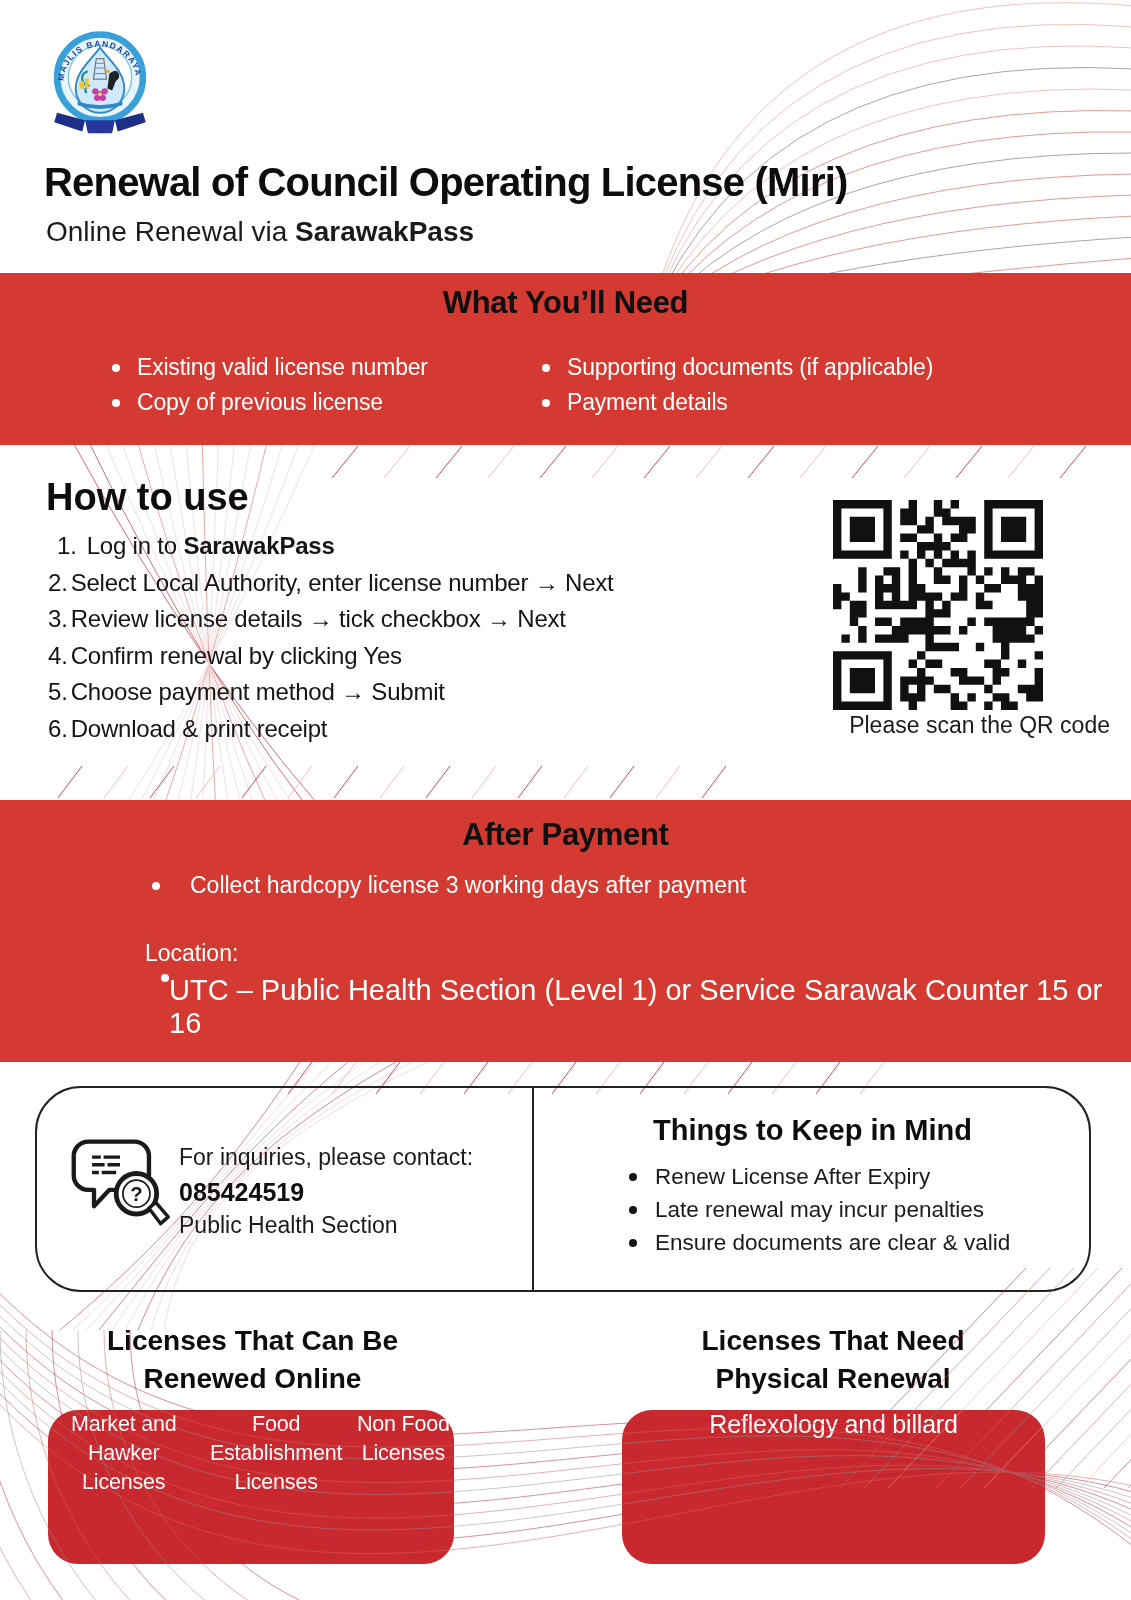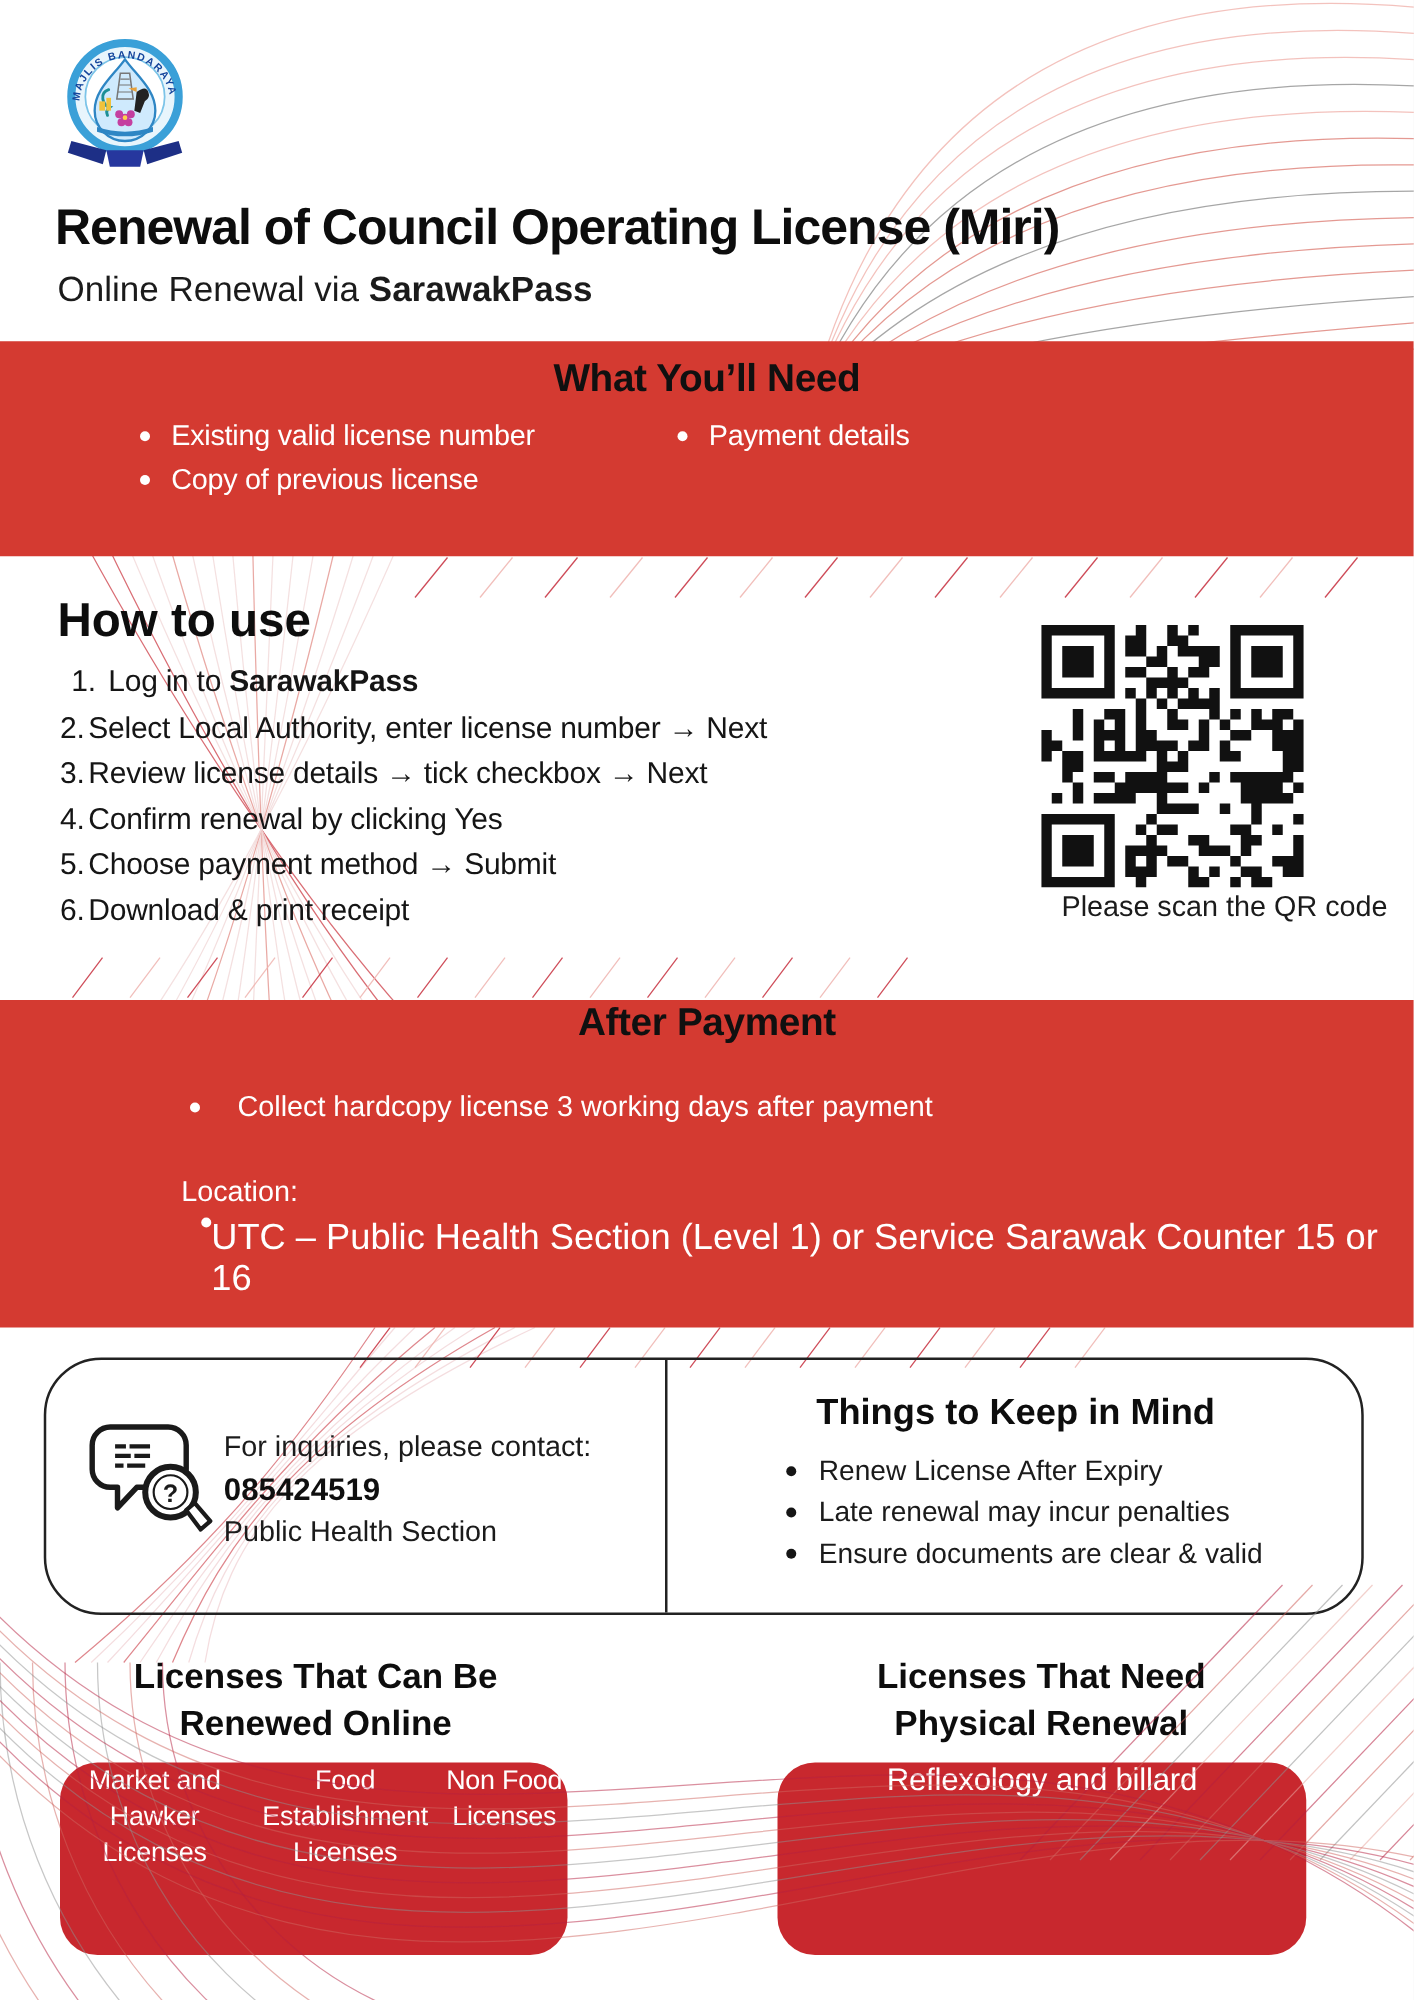--- a/index.html
+++ b/index.html
@@ -19,21 +19,21 @@
   .logo{position:absolute;left:44px;top:26px;width:112px;height:112px}
   .title{position:absolute;left:44px;top:160px;font-size:40px;font-weight:800;letter-spacing:-0.8px;color:#0d0d0d;white-space:nowrap}
   .subtitle{position:absolute;left:46px;top:216px;font-size:28px;color:#1b1b1b}
   .subtitle b{font-weight:800}
 
   
   .banner{position:absolute;left:0;width:1131px;background:var(--banner-red);color:#fff}
   .banner h2{text-align:center;font-size:31px;font-weight:800;color:#101010;letter-spacing:-0.3px}
   .b1{top:273px;height:172px}
   .b1 h2{padding-top:12px}
-  .wyn-cols{display:flex;margin-top:10px}
+  .wyn-cols{display:flex;margin-top:29px}
   ul.blist{list-style:none}
   ul.blist li{display:flex;align-items:center;gap:17px;font-size:23px;height:35px;letter-spacing:-0.2px}
   .dot{width:8px;height:8px;border-radius:50%;background:#fff;flex:none}
   .dot.dark{background:#151515}
   .col-left{margin-left:112px;width:430px}
 
   
   .how-title{position:absolute;left:46px;top:476px;font-size:38px;font-weight:800;color:#0d0d0d}
   ol.steps{position:absolute;left:48px;top:528px;list-style:none;width:780px}
   ol.steps li{display:flex;font-size:24px;line-height:36.6px;color:var(--ink);letter-spacing:-0.2px}
@@ -41,21 +41,21 @@
   ol.steps li.s1{margin-left:9px}
   ol.steps li.s1 .num{margin-right:10px}
   ol.steps b{font-weight:800}
 
   
   .qr-wrap{position:absolute;left:833px;top:500px;width:210px;height:210px}
   .qr-caption{position:absolute;left:758px;top:712px;width:352px;text-align:right;font-size:23px;color:#1b1b1b}
 
   
   .b2{top:800px;height:262px}
-  .b2 h2{}
+  .b2 h2{padding-top:17px}
   .ap-bullet{position:absolute;left:152px;top:72px;display:flex;align-items:center;gap:30px;font-size:23px}
   .ap-loc{position:absolute;left:145px;top:140px;font-size:23px}
   .ap-loc-bullet{position:absolute;left:161px;top:174px;display:flex;gap:0;font-size:29px}
 
   
   .info-box{position:absolute;left:35px;top:1086px;width:1056px;height:206px;border:2px solid #222;border-radius:46px;background:transparent}
   .info-divider{position:absolute;left:495px;top:0;width:2px;height:202px;background:#222}
   .contact-icon{position:absolute;left:30px;top:44px;width:108px;height:108px}
   .contact-l1{position:absolute;left:142px;top:56px;font-size:23px;color:#1b1b1b}
   .contact-phone{position:absolute;left:142px;top:90px;font-size:25px;font-weight:800;color:#0f0f0f}
@@ -210,20 +210,24 @@
               <span>Existing valid license number</span>
             </li>
           <li>
               <span class="dot"></span>
               <span>Copy of previous license</span>
             </li>
         </ul>
         <ul class="blist">
           <li>
               <span class="dot"></span>
+              <span>Supporting documents (if applicable)</span>
+            </li>
+          <li>
+              <span class="dot"></span>
               <span>Payment details</span>
             </li>
         </ul>
       </div>
     </section>
 
     <h2 class="how-title">How to use</h2>
     <ol class="steps">
       <li class="s1">
           <span class="num">1.</span>

